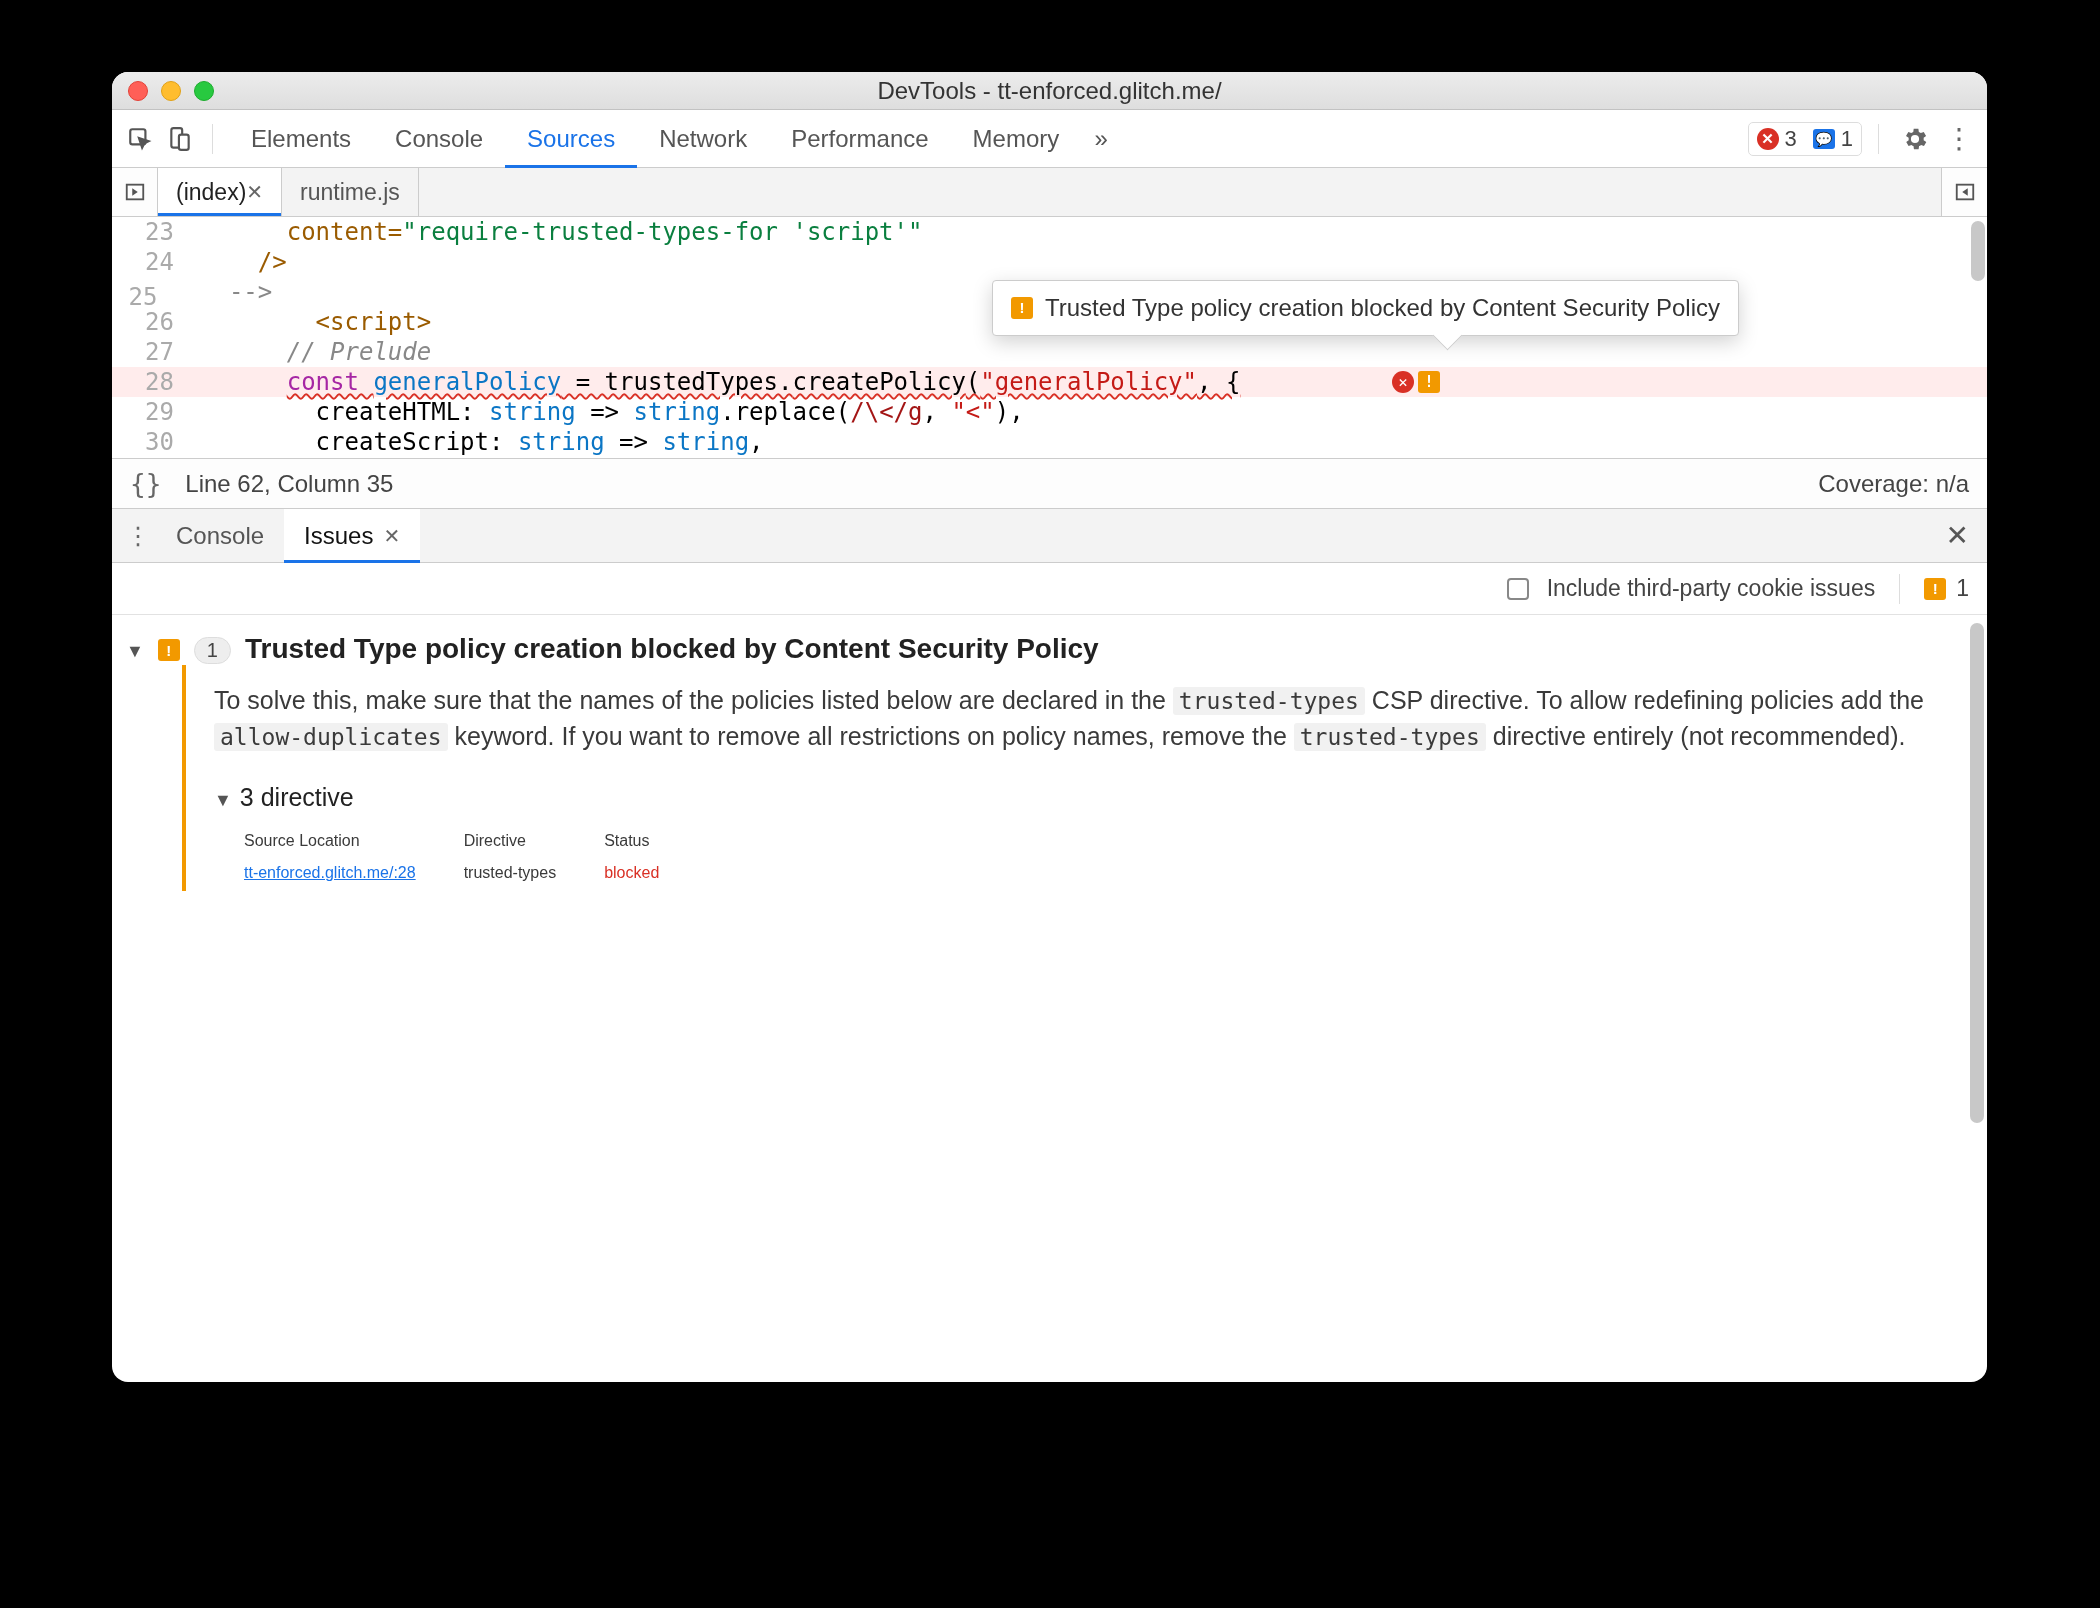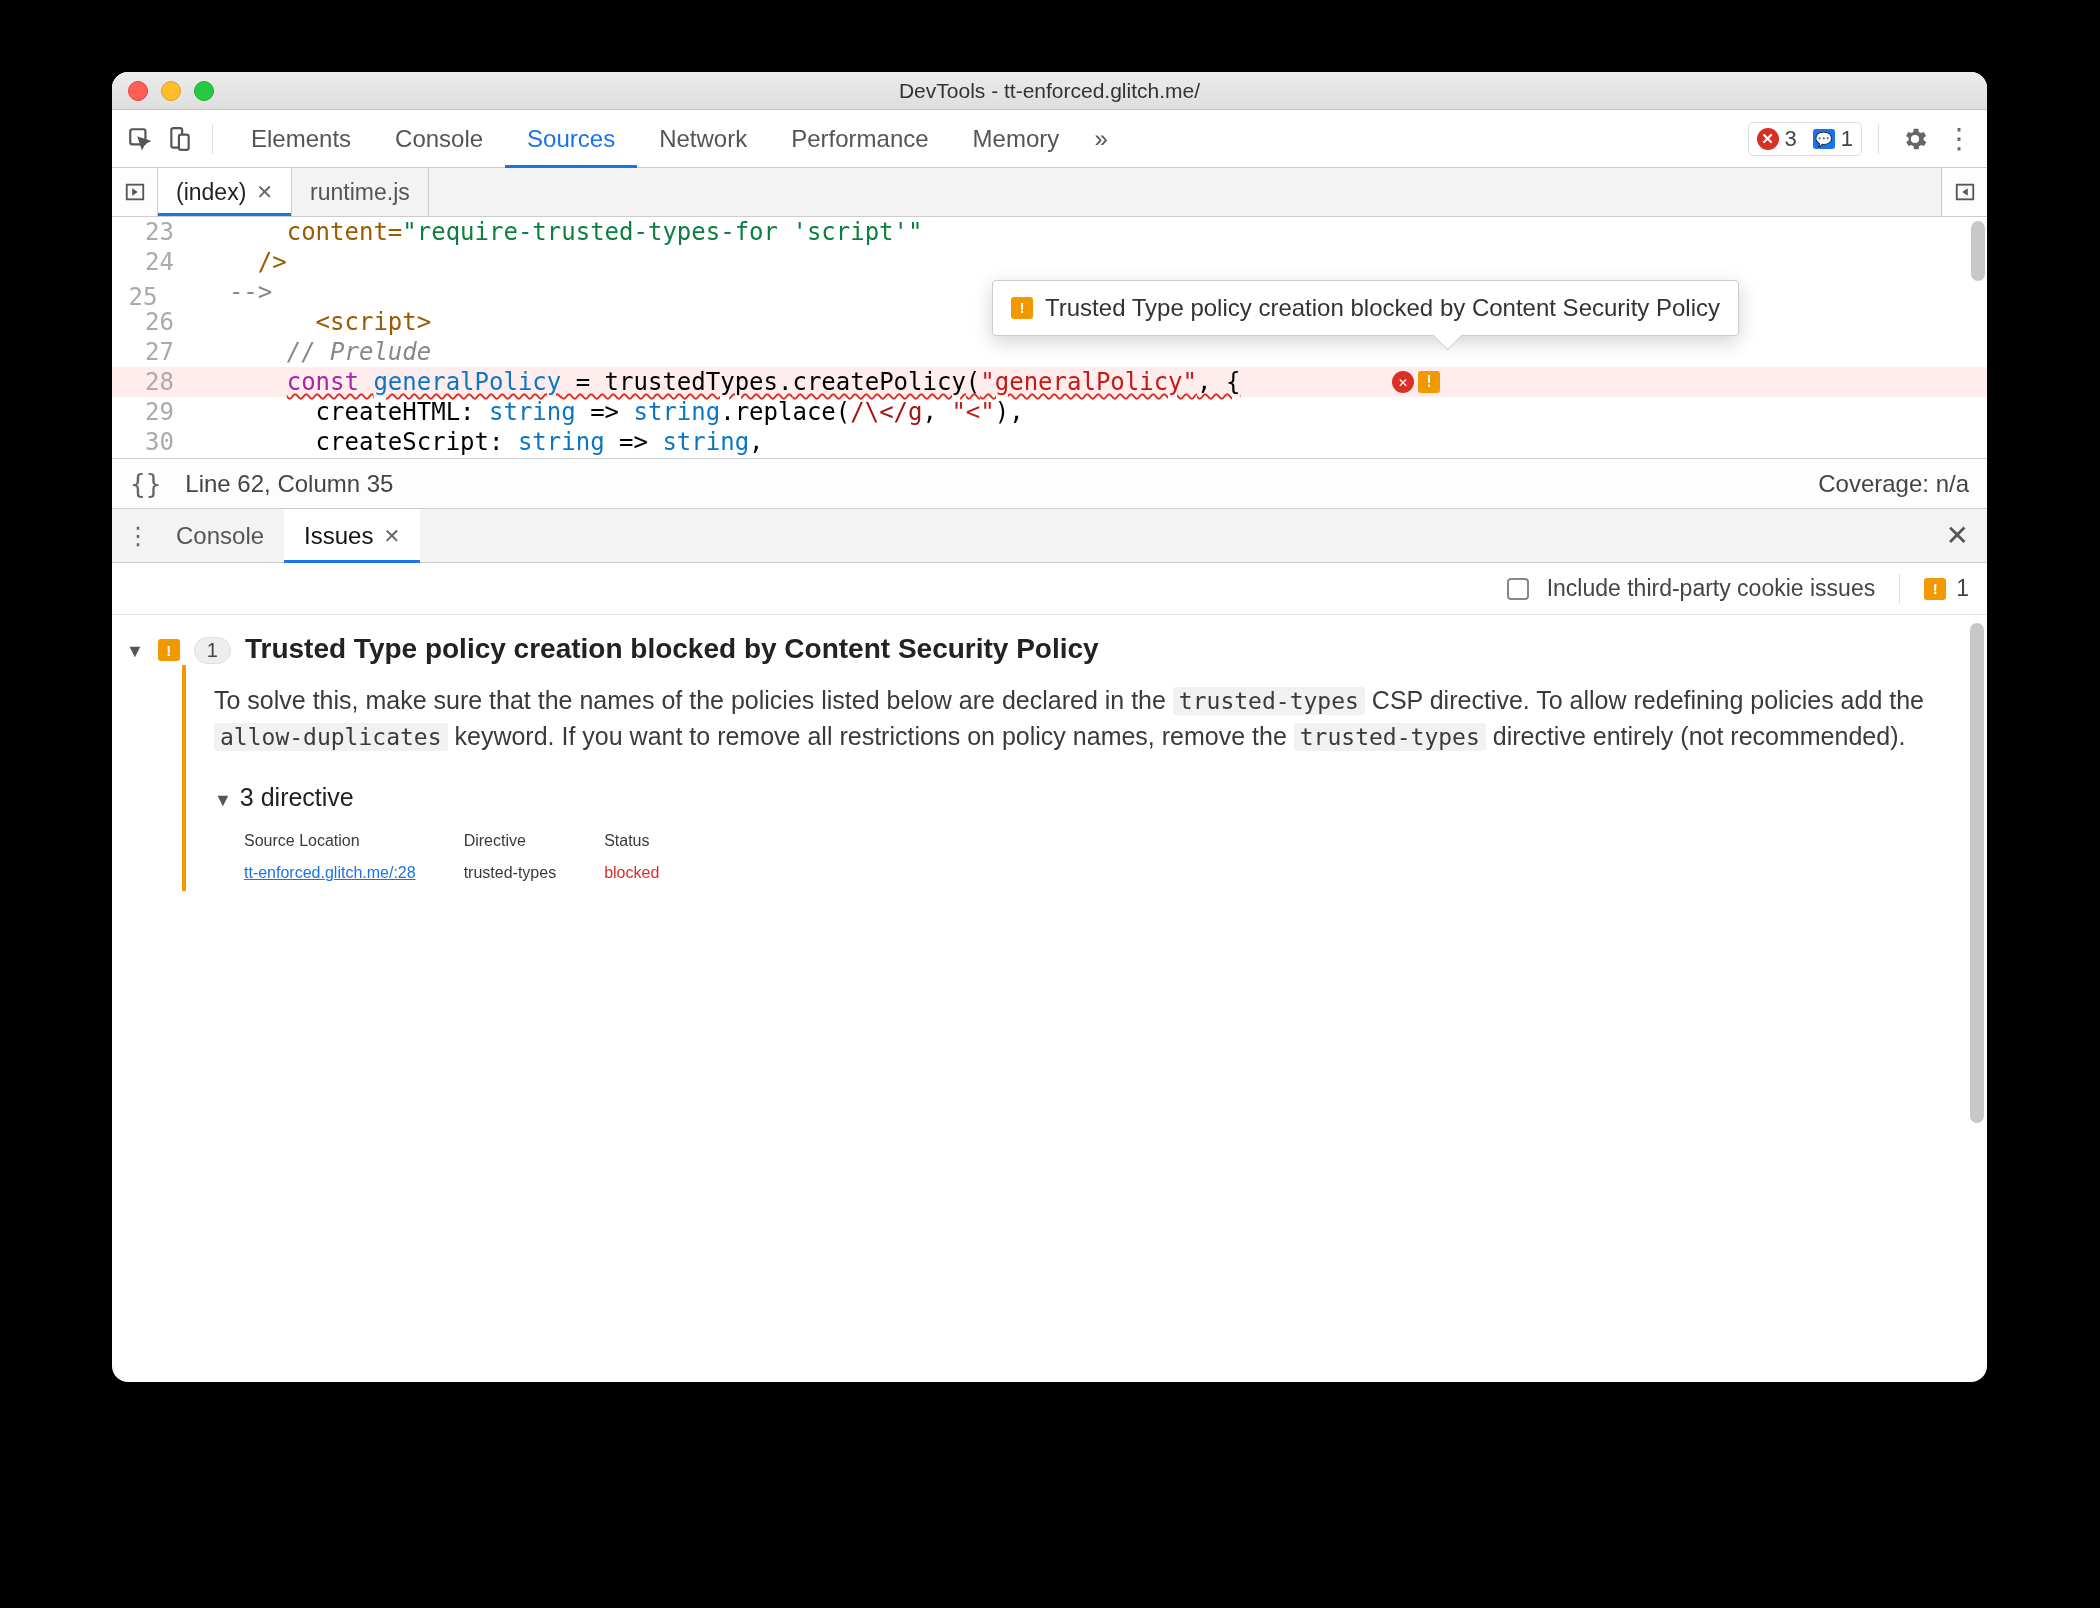--- a/index.html
+++ b/index.html
@@ -32,21 +32,21 @@
     display: flex;
     align-items: center;
     position: relative;
     flex: 0 0 auto;
   }
   .traffic { display:flex; gap:13px; margin-left:16px;}
   .tdot { width:20px; height:20px; border-radius:50%; }
   .tred { background:#ff5f57; border:1px solid #e24238;}
   .tyel { background:#ffbd2e; border:1px solid #e1a117;}
   .tgrn { background:#28c940; border:1px solid #1dac2e;}
-  .title-text { position:absolute; left:0; right:0; text-align:center; font-size:21px; color:#333; pointer-events:none;}
+  .title-text { position:absolute; left:0; right:0; text-align:center; font-size:24px; color:#333; pointer-events:none;}
   
   .toolbar {
     height: 58px;
     border-bottom: 1px solid #ccc;
     display:flex;
     align-items:center;
     padding: 0 8px;
     flex: 0 0 auto;
   }
   .tool-icon { width:40px; height:40px; display:flex; align-items:center; justify-content:center; color:#555; border-radius:4px;}
@@ -66,21 +66,21 @@
   .filebar {
     height: 49px;
     border-bottom: 1px solid #ccc;
     display:flex;
     align-items:stretch;
     flex: 0 0 auto;
     background:#f3f3f3;
   }
   .filebar .pane-btn { width:46px; display:flex; align-items:center; justify-content:center; border-right:1px solid #ccc; background:#fdfdfd; cursor:pointer;}
   .file-tabs { display:flex; }
-  .file-tab { display:flex; align-items:center; gap:10px; padding:0 18px; border-right:1px solid #ccc; font-size:23px; color:#555; background:#f3f3f3; cursor:pointer;}
+  .file-tab { display:flex; align-items:center; padding:0 18px; border-right:1px solid #ccc; font-size:23px; color:#555; background:#f3f3f3; cursor:pointer;}
   .file-tab.active { background:#fff; color:#222; box-shadow: inset 0 -3px 0 #1a73e8;}
   .file-tab .close { font-size:20px; color:#666;}
   .filebar-right { margin-left:auto; width:46px; display:flex; align-items:center; justify-content:center; border-left:1px solid #ccc; background:#fdfdfd; cursor:pointer;}
   
   .editor {
     position:relative;
     flex: 0 0 auto;
     height: 242px;
     background:#fff;
     font-family: Menlo, Consolas, monospace;

